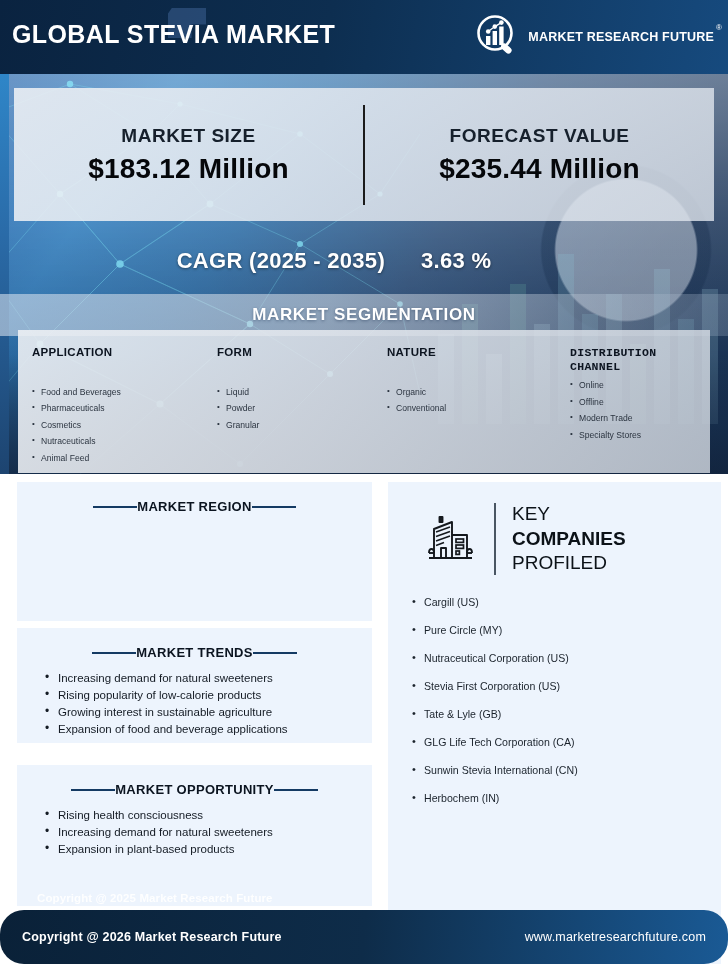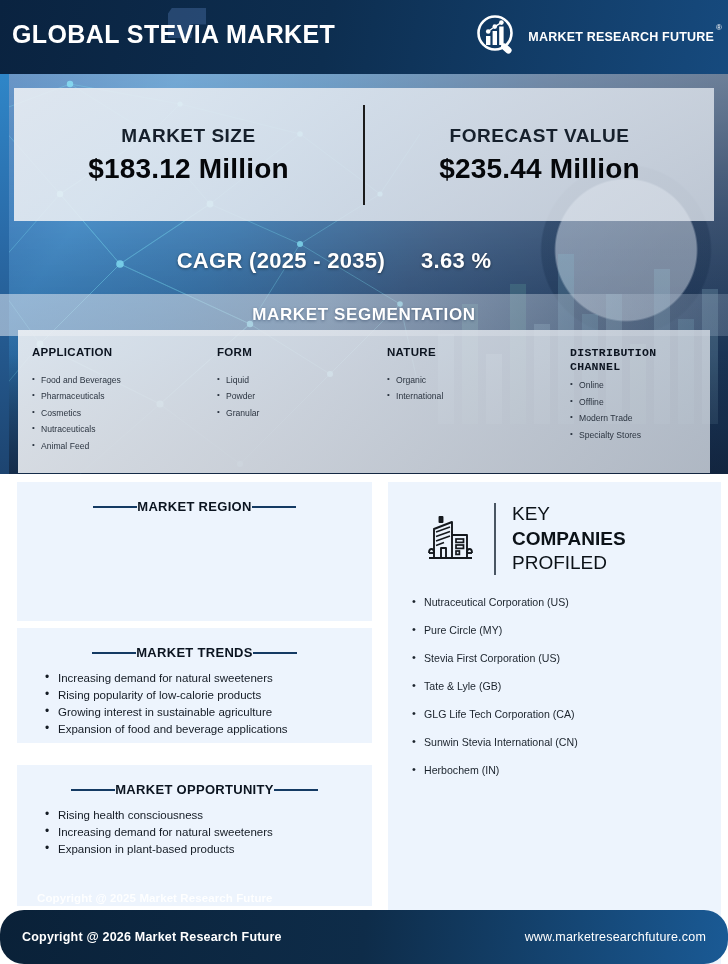--- a/index.html
+++ b/index.html
@@ -116,21 +116,21 @@
     position: absolute; left: 18px; top: 256px; width: 692px; height: 143px;
     background: linear-gradient(110deg, rgba(237,240,244,0.90) 0%, rgba(228,232,238,0.86) 45%, rgba(214,220,228,0.80) 100%);
     display: flex; padding: 16px 14px 10px 14px;
   }
   .seg-col { flex: 1; padding-right: 8px; }
   .seg-col.c1 { flex: 0 0 185px; }
   .seg-col.c2 { flex: 0 0 170px; }
   .seg-col.c3 { flex: 0 0 183px; }
   .seg-head {
     font-size: 11.5px; font-weight: bold; color: #0c1420;
-    letter-spacing: 0.3px; margin-bottom: 16px; line-height: 1.18;
+    letter-spacing: 0.3px; margin-bottom: 28px; line-height: 1.18;
   }
   .seg-head.two { margin-bottom: 8px; font-family: Liberation Mono, monospace; }
   .seg-list { list-style: none; }
   .seg-list li {
     font-size: 8.6px; color: #2b3440; line-height: 1.05;
     margin-bottom: 7.5px; padding-left: 9px; position: relative;
   }
   .seg-list li:before {
     content: "•"; position: absolute; left: 0; top: -1px;
     font-size: 8px; color: #2b3440;
@@ -324,21 +324,21 @@
         <ul class="seg-list">
           <li>Liquid</li>
           <li>Powder</li>
           <li>Granular</li>
         </ul>
       </div>
       <div class="seg-col c3">
         <div class="seg-head">NATURE</div>
         <ul class="seg-list">
           <li>Organic</li>
-          <li>International</li>
+          <li>Conventional</li>
         </ul>
       </div>
       <div class="seg-col">
         <div class="seg-head two">DISTRIBUTION CHANNEL</div>
         <ul class="seg-list">
           <li>Online</li>
           <li>Offline</li>
           <li>Modern Trade</li>
           <li>Specialty Stores</li>
         </ul>
@@ -412,22 +412,23 @@
         </svg>
       </div>
       <div class="kc-bar"></div>
       <div class="kc-lines">
         <div class="l1">KEY</div>
         <div class="l2">COMPANIES</div>
         <div class="l3">PROFILED</div>
       </div>
     </div>
     <ul class="kc-list">
+      <li>Cargill (US)</li>
+      <li>Pure Circle (MY)</li>
       <li>Nutraceutical Corporation (US)</li>
-      <li>Pure Circle (MY)</li>
       <li>Stevia First Corporation (US)</li>
       <li>Tate &amp; Lyle (GB)</li>
       <li>GLG Life Tech Corporation (CA)</li>
       <li>Sunwin Stevia International (CN)</li>
       <li>Herbochem (IN)</li>
     </ul>
     <div class="wm wm-right">www.marketresearchfuture.com</div>
   </div>
 
   <div class="footer">

